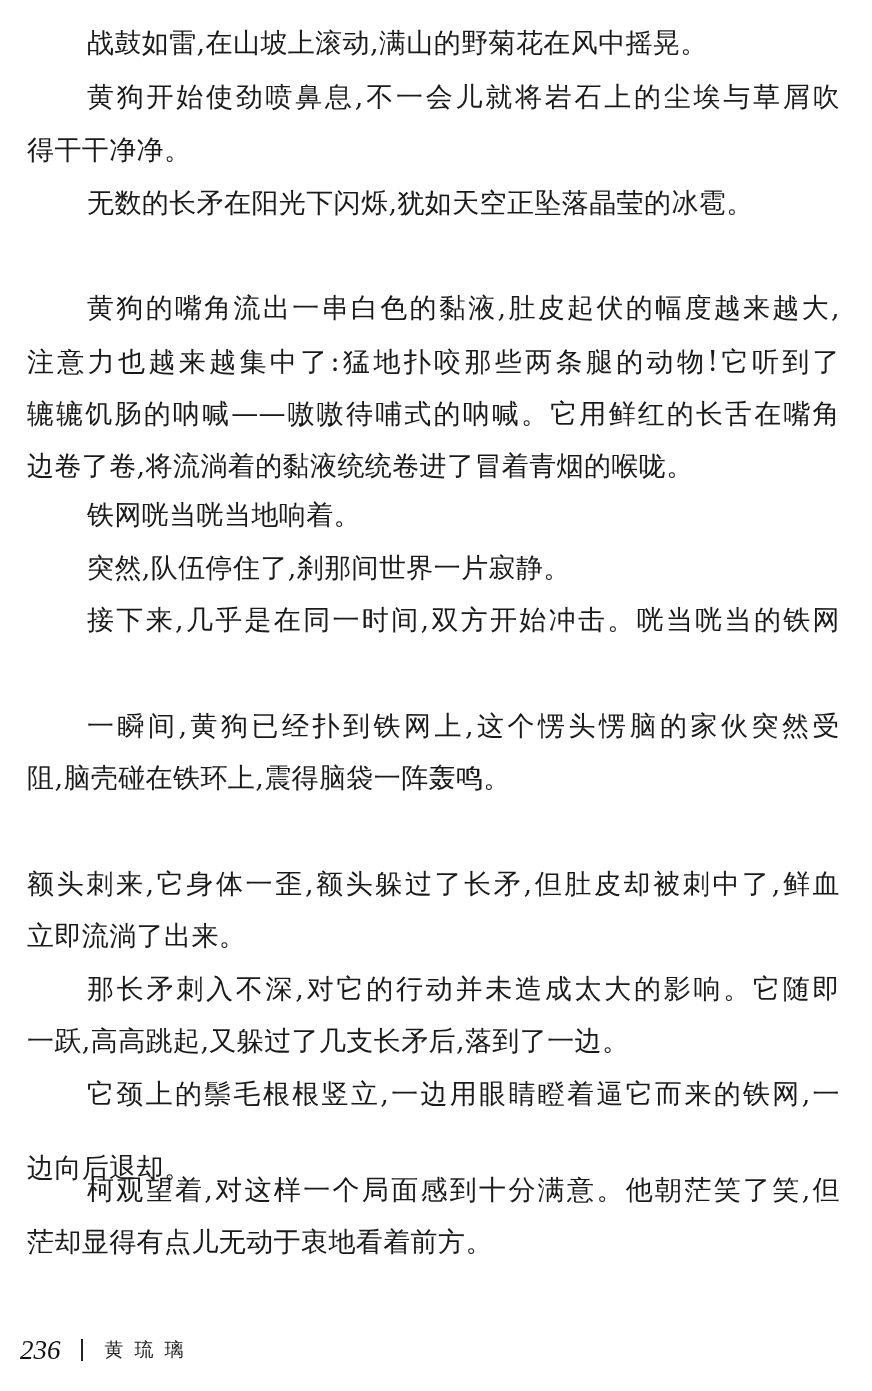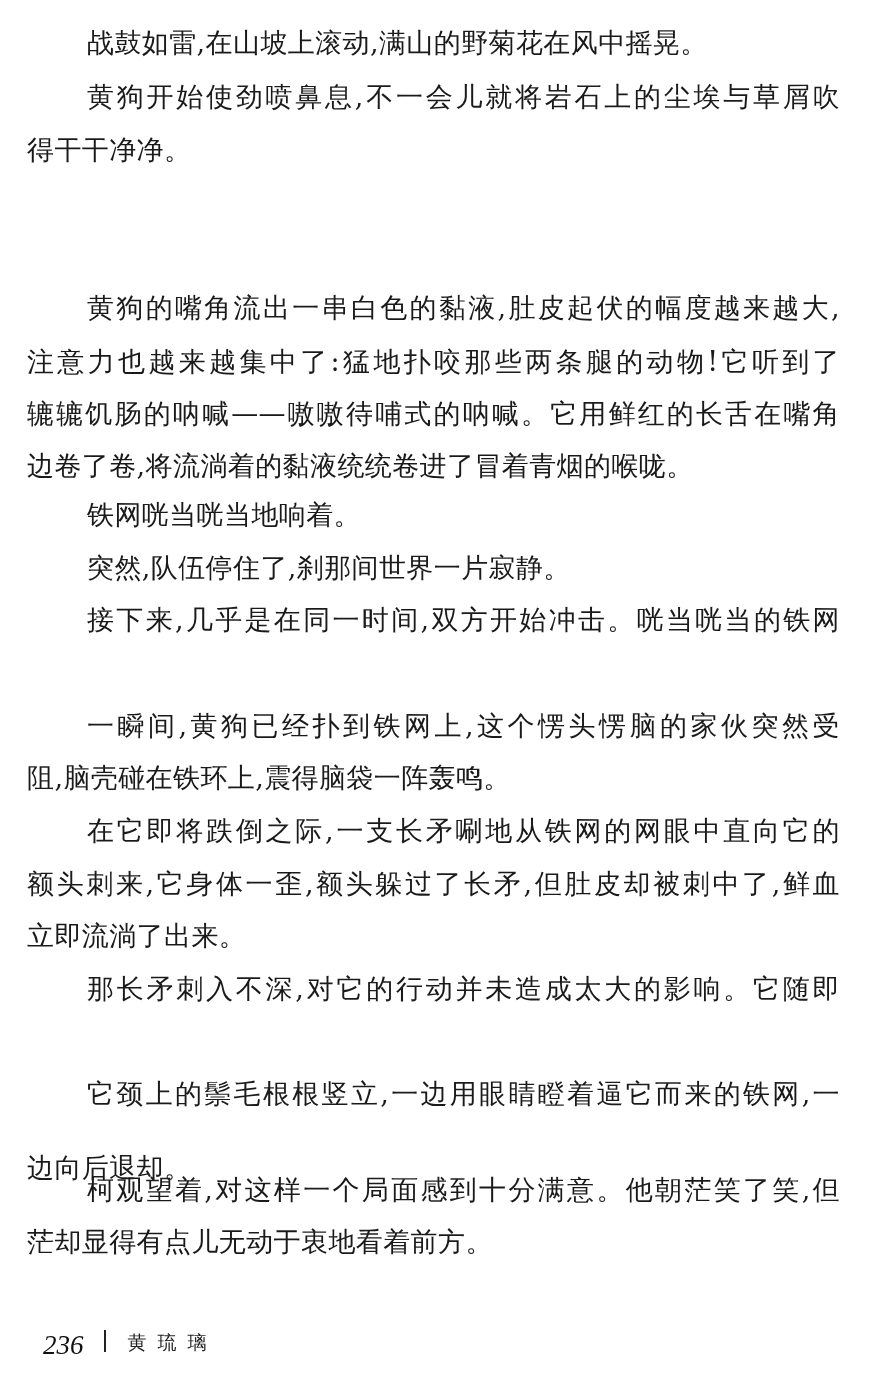--- a/index.html
+++ b/index.html
@@ -3,56 +3,57 @@
 <meta charset="utf-8">
 <style>
   html, body { margin: 0; padding: 0; background: #ffffff; }
   body { width: 872px; height: 1391px; position: relative; overflow: hidden;
          font-family: "DejaVu Serif", "Liberation Serif", serif; color: #1a1a1a; }
   .page { position: absolute; left: 0; top: 0; width: 872px; height: 1391px; }
   .line { position: absolute; left: 27px; width: 813px; height: 36px;
           font-size: 27px; line-height: 36px; white-space: nowrap; letter-spacing: 0.4px; }
   .line.indent { left: 87px; width: 753px; }
   .line.just { text-align: justify; text-align-last: justify; }
-  .footer { position: absolute; left: 43px; top: 1330px; height: 40px; display: flex; }
+  .footer { position: absolute; left: 20px; top: 1330px; height: 40px; display: flex; align-items: center; }
   .pagenum { font-family: "Liberation Serif", serif; font-style: italic; font-size: 27px; color: #111; }
   .sep { display: inline-block; width: 2px; height: 22px; background: #222; margin: 0 22px 0 20px; }
   .booktitle { font-family: "DejaVu Sans", sans-serif; font-size: 19px; letter-spacing: 11px; color: #222; }
 </style>
 </head>
 <body>
 
 <div class="page">
 
   <div class="line indent" style="top:25px">战鼓如雷,在山坡上滚动,满山的野菊花在风中摇晃。</div>
 
   <div class="line indent just" style="top:79px">黄狗开始使劲喷鼻息,不一会儿就将岩石上的尘埃与草屑吹</div>
   <div class="line" style="top:132px">得干干净净。</div>
 
+  <div class="line indent" style="top:185px">无数的长矛在阳光下闪烁,犹如天空正坠落晶莹的冰雹。</div>
 
 
   <div class="line indent just" style="top:290px">黄狗的嘴角流出一串白色的黏液,肚皮起伏的幅度越来越大,</div>
   <div class="line just" style="top:344px">注意力也越来越集中了:猛地扑咬那些两条腿的动物!它听到了</div>
   <div class="line just" style="top:396px">辘辘饥肠的呐喊——嗷嗷待哺式的呐喊。它用鲜红的长舌在嘴角</div>
   <div class="line indent" style="top:497px">铁网咣当咣当地响着。</div>
 
   <div class="line" style="top:448px">边卷了卷,将流淌着的黏液统统卷进了冒着青烟的喉咙。</div>
 
   <div class="line indent" style="top:550px">突然,队伍停住了,刹那间世界一片寂静。</div>
 
   <div class="line indent just" style="top:602px">接下来,几乎是在同一时间,双方开始冲击。咣当咣当的铁网</div>
 
   <div class="line indent just" style="top:708px">一瞬间,黄狗已经扑到铁网上,这个愣头愣脑的家伙突然受</div>
   <div class="line" style="top:760px">阻,脑壳碰在铁环上,震得脑袋一阵轰鸣。</div>
 
-  <div class="line indent just" style="top:813px">在它即将跌倒之际,一支长矛唰地从铁网的网眼中直向它的</div>
   <div class="line just" style="top:866px">额头刺来,它身体一歪,额头躲过了长矛,但肚皮却被刺中了,鲜血</div>
   <div class="line" style="top:918px">立即流淌了出来。</div>
 
   <div class="line indent just" style="top:971px">那长矛刺入不深,对它的行动并未造成太大的影响。它随即</div>
+  <div class="line" style="top:1023px">一跃,高高跳起,又躲过了几支长矛后,落到了一边。</div>
 
   <div class="line indent just" style="top:1076px">它颈上的鬃毛根根竖立,一边用眼睛瞪着逼它而来的铁网,一</div>
   <div class="line" style="top:1150px">边向后退却。</div>
 
   <div class="line indent just" style="top:1172px">柯观望着,对这样一个局面感到十分满意。他朝茫笑了笑,但</div>
   <div class="line" style="top:1224px">茫却显得有点儿无动于衷地看着前方。</div>
 
   <div class="footer">
     <span class="pagenum">236</span>
     <span class="sep"></span>

